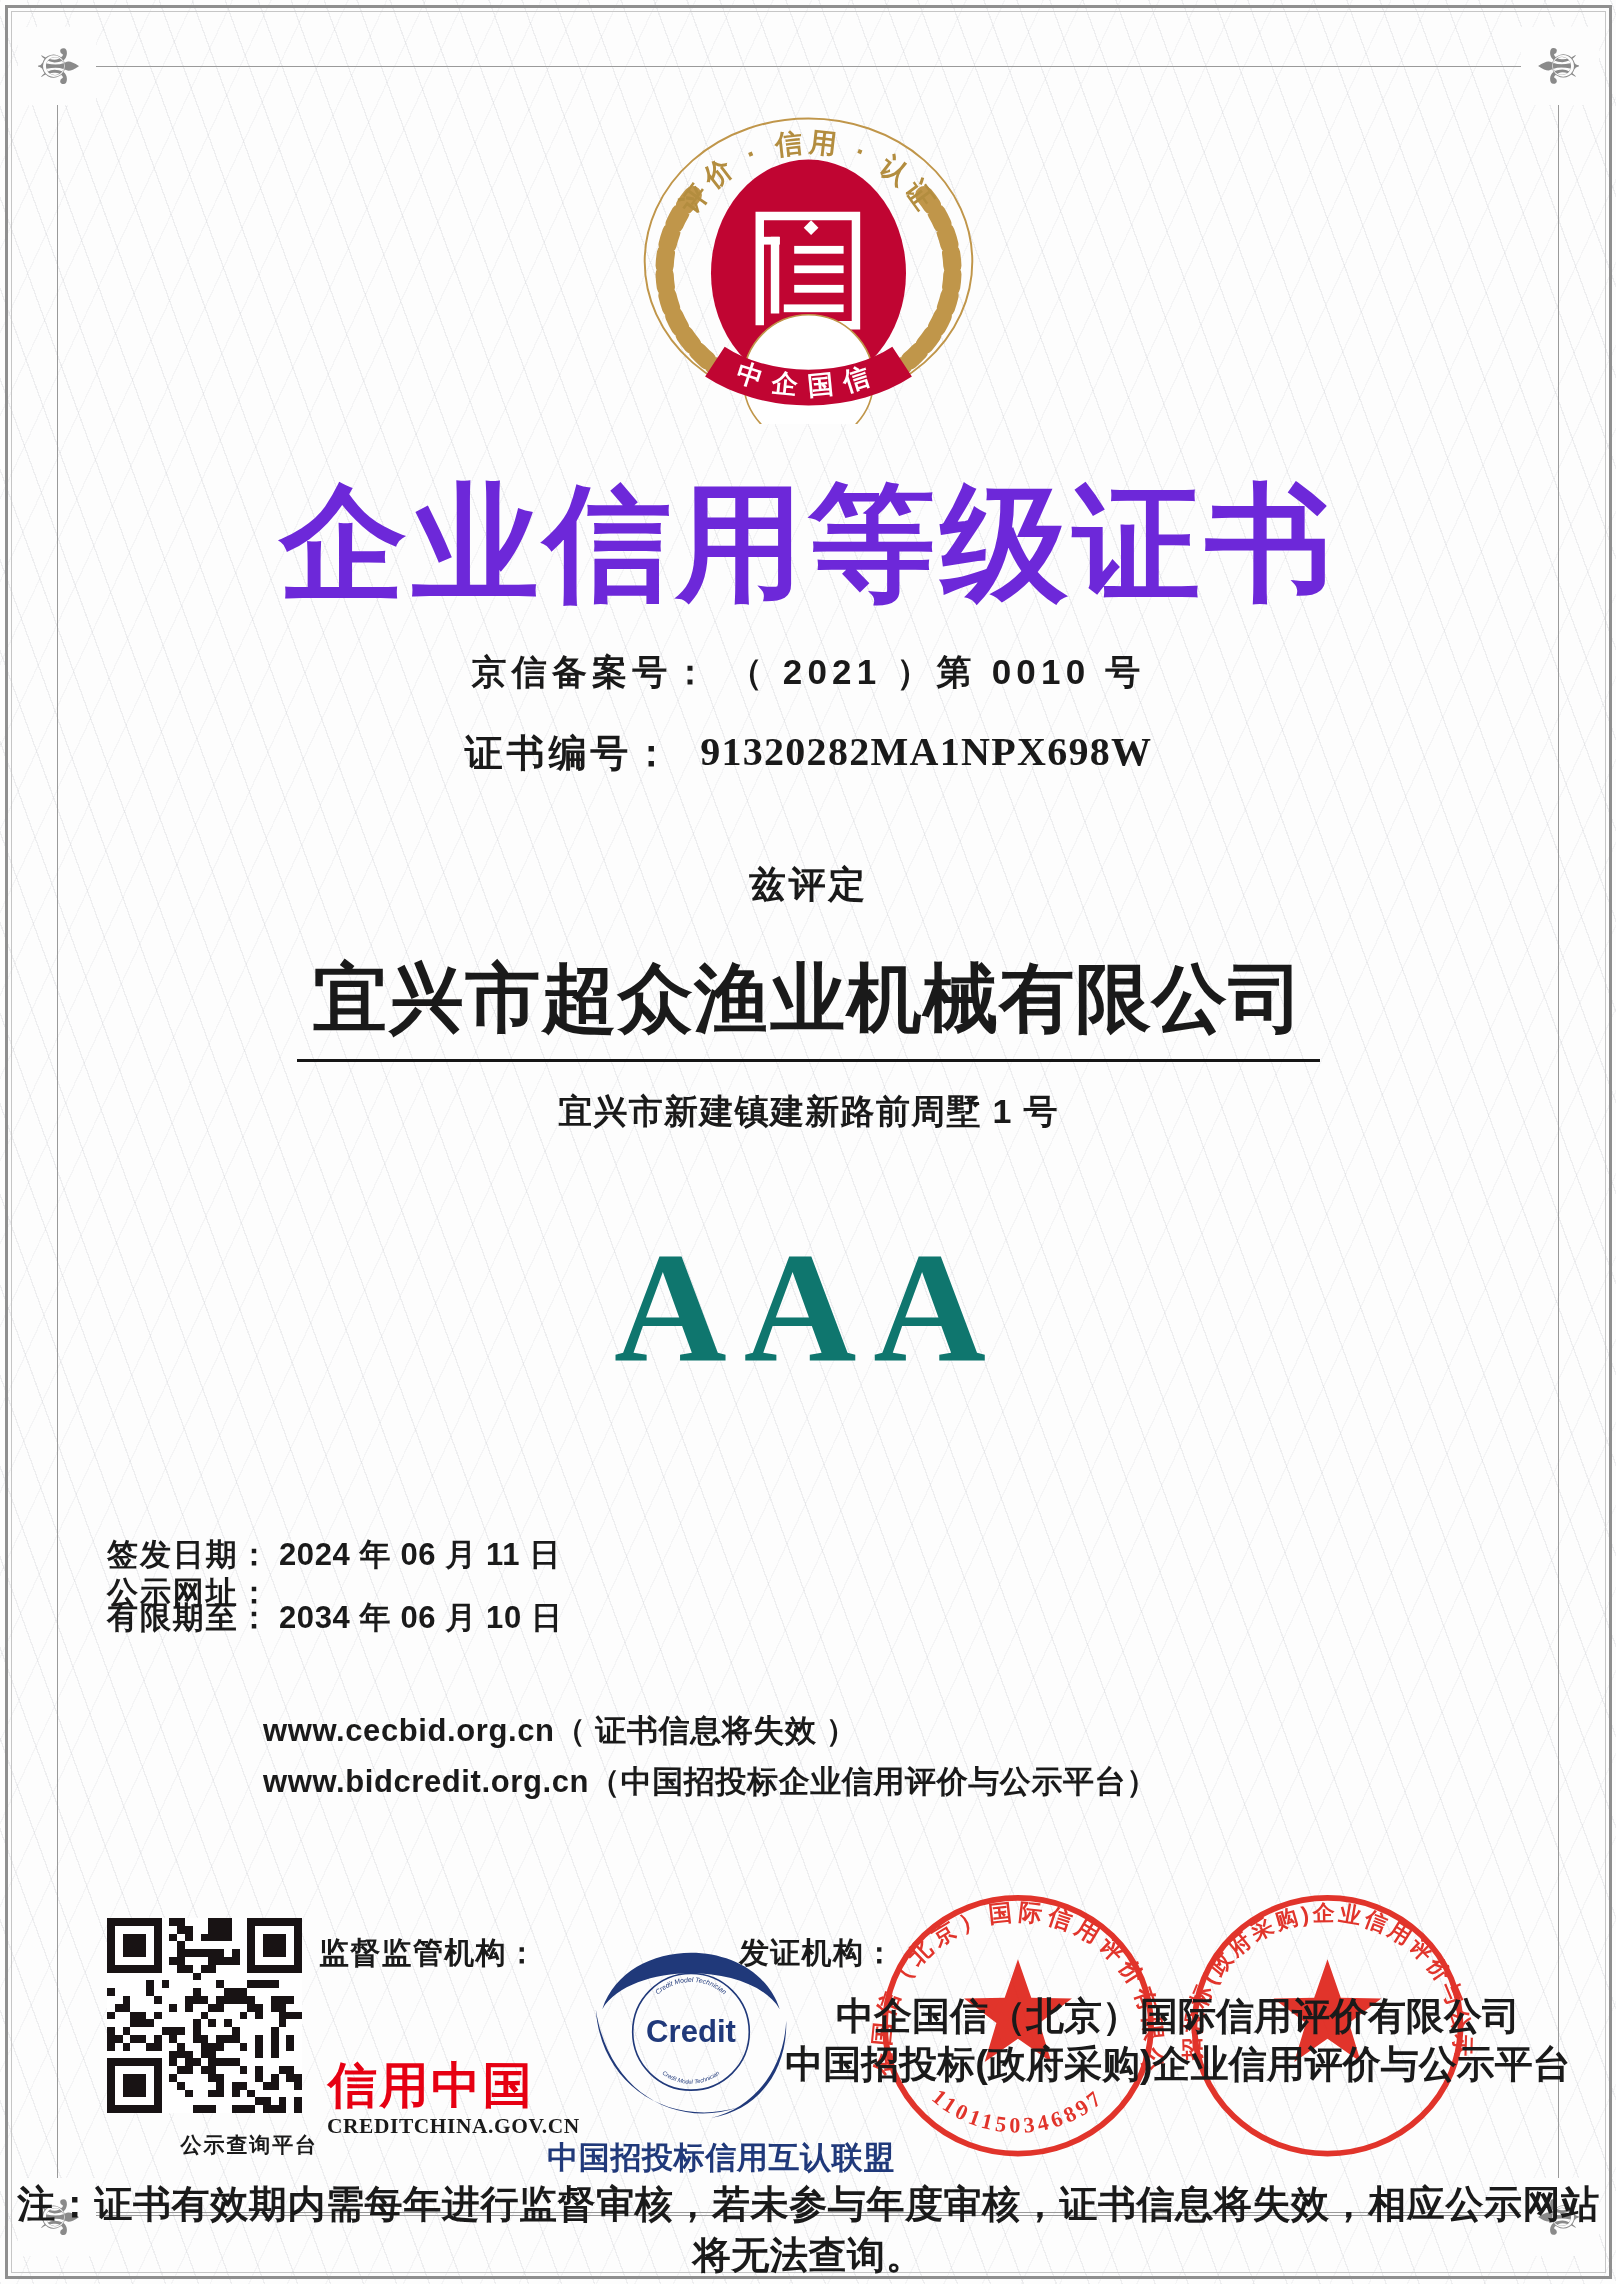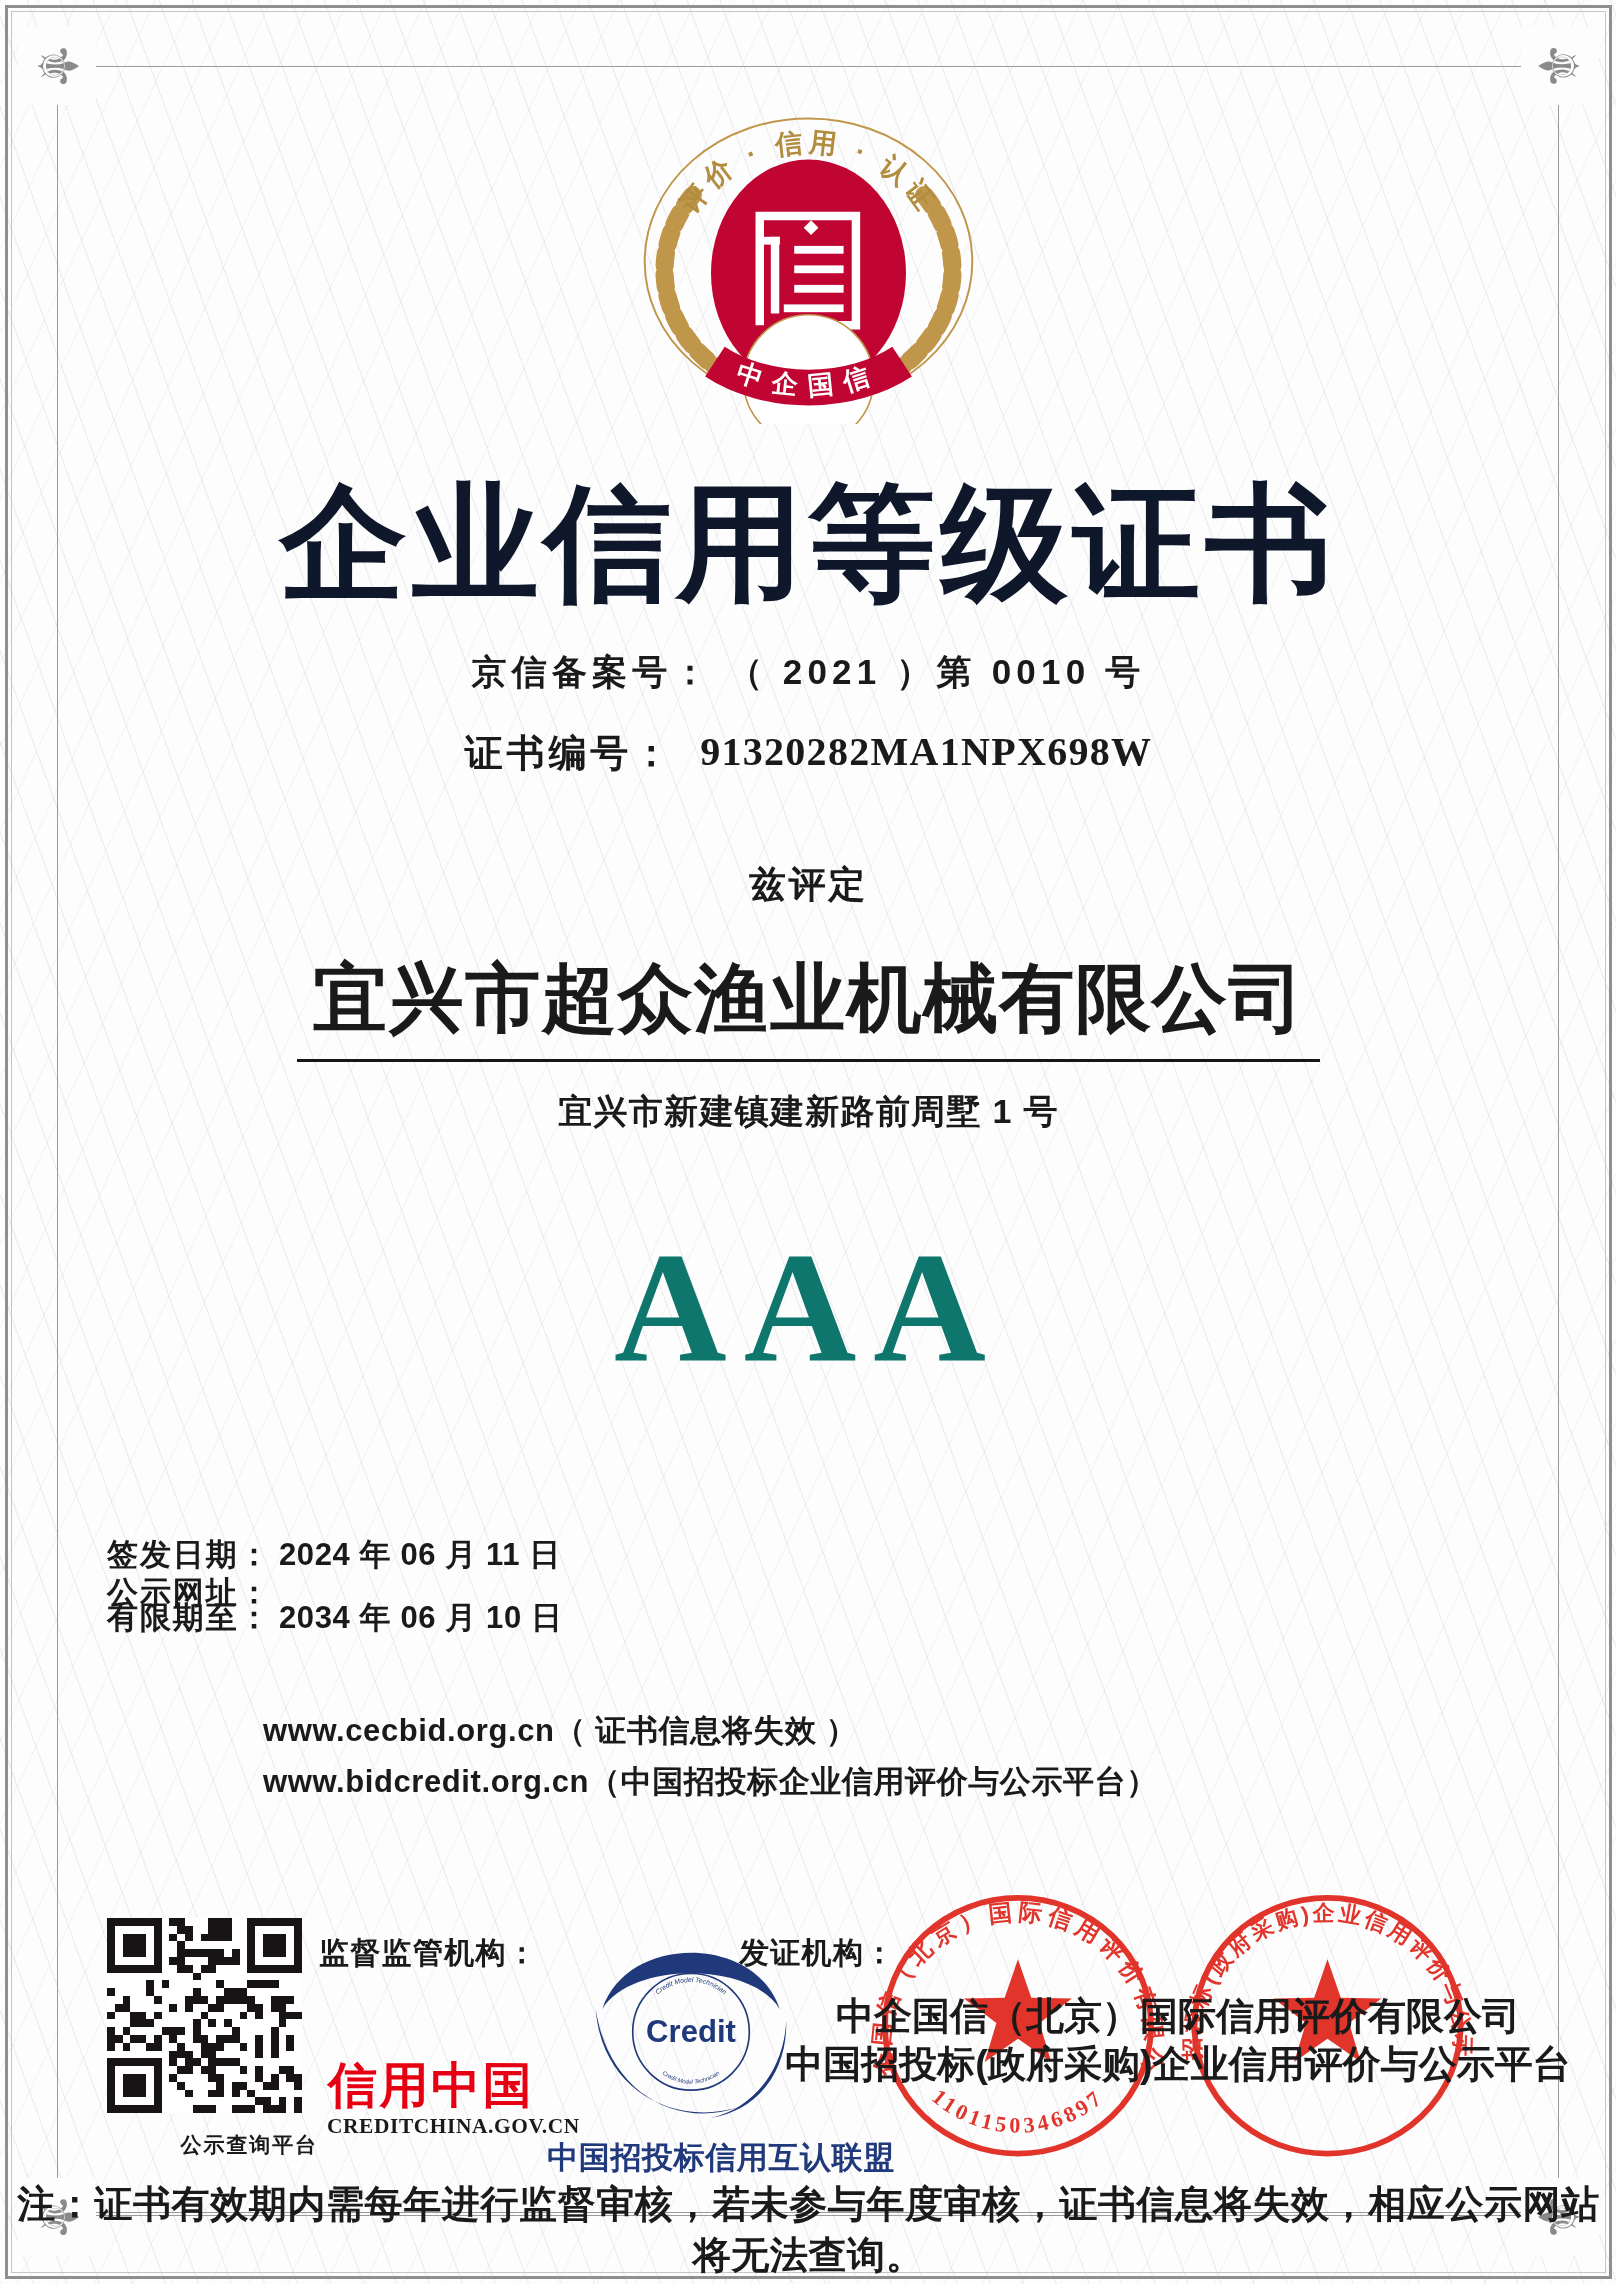--- a/index.html
+++ b/index.html
@@ -17,21 +17,21 @@
   }
   .outer-frame{position:absolute;left:5.2px;top:5.2px;right:5.2px;bottom:5.2px;border:3.2px solid #8f8f8f;z-index:1;}
   .outer-frame2{position:absolute;left:11px;top:11px;right:11px;bottom:11px;border:1.3px solid #c6c6c6;z-index:1;}
   .inner-frame{position:absolute;left:57px;top:66px;width:1502px;height:2150px;
     border:1.3px solid #9a9a9a;border-bottom:4.5px double #9a9a9a;z-index:1;box-sizing:border-box;}
   .corner-orn{position:absolute;width:78px;height:78px;z-index:2;background:#fdfdfd;
     display:flex;align-items:center;justify-content:center;font-size:56px;color:#8a8a8a;
     font-family:"DejaVu Sans",sans-serif;line-height:1;}
   .abs{position:absolute;z-index:3;}
   .centered{left:0;width:100%;text-align:center;}
-  .title{font-size:127px;font-weight:900;color:#0f172a;letter-spacing:5.2px;line-height:1.05;}
+  .title{font-size:127px;font-weight:900;color:#6d28d9;letter-spacing:5.2px;line-height:1.05;}
   .filing{font-size:35px;font-weight:700;letter-spacing:5.2px;}
   .certno-row{display:flex;justify-content:center;align-items:flex-start;gap:26px;}
   .certno-label{font-size:38px;font-weight:900;letter-spacing:3.9px;}
   .certno-value{font-size:40px;font-weight:700;font-family:"Liberation Serif","DejaVu Serif",serif;letter-spacing:1.3px;}
   .assess{font-size:37px;font-weight:900;letter-spacing:2.6px;}
   .company{display:inline-block;font-size:75px;font-weight:900;letter-spacing:1.3px;line-height:1;
     padding:0 15.6px 23.4px 15.6px;border-bottom:3.2px solid #161616;}
   .address{font-size:34px;font-weight:800;letter-spacing:1.3px;}
   .rating{font-size:156px;font-weight:700;color:#0f766e;letter-spacing:17px;
     font-family:"Liberation Serif","DejaVu Serif",serif;line-height:1;}

